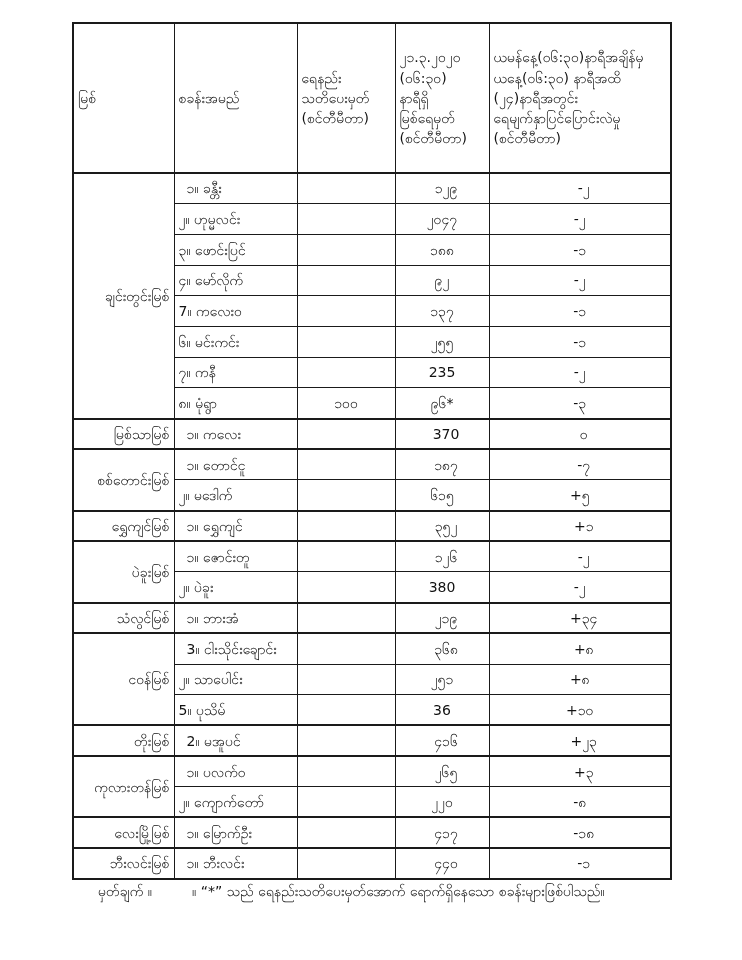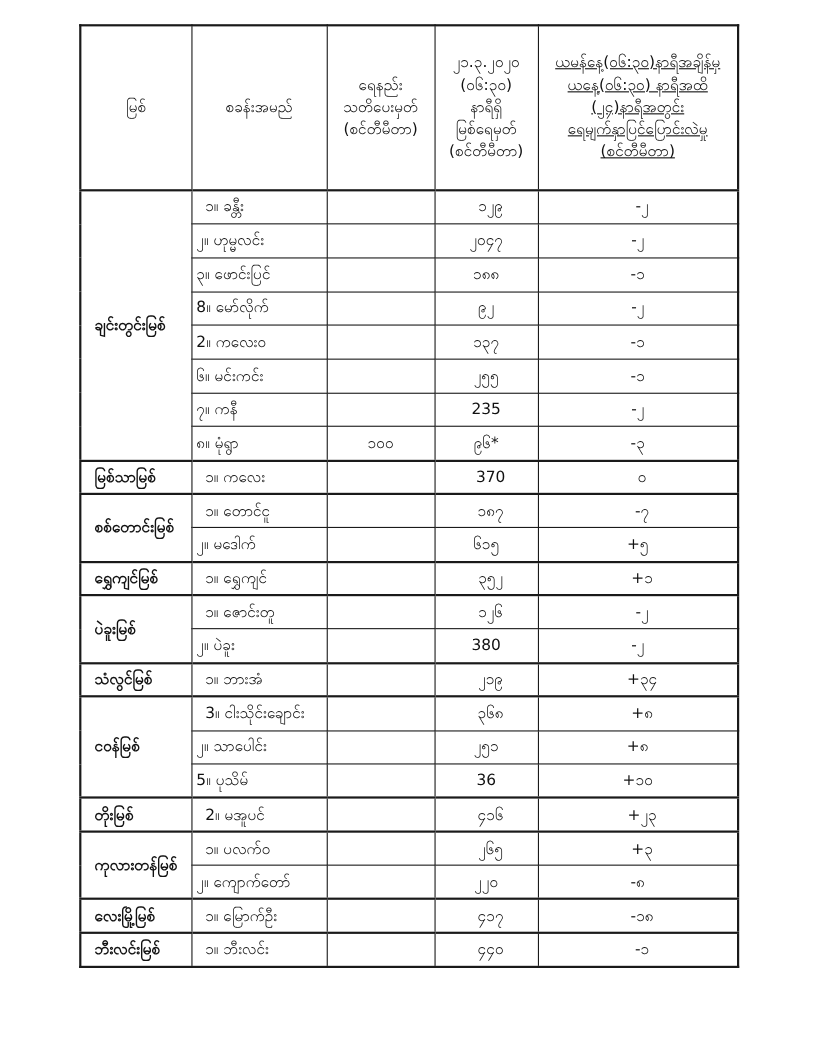--- a/index.html
+++ b/index.html
@@ -31,32 +31,31 @@
     border: 1px solid #1a1a1a;
     padding: 1px 4px;
     font-size: 14px;
     line-height: 1.45;
     vertical-align: middle;
     overflow: hidden;
   }
   table.wl thead th {
     height: 146px;
     font-weight: normal;
-    text-align: center;
+    text-align: left;
     white-space: pre-line;
     border-bottom: 2px solid #1a1a1a;
   }
-  th.h-change { font-size: 13px; text-decoration: underline; }
+  th.h-change { font-size: 13px; }
   tbody tr { height: 30.7px; }
   tr.group-start td { border-top: 2px solid #1a1a1a; padding-left: 12px; }
   td.river-cell {
-    text-align: left;
+    text-align: right;
     padding-left: 5px;
     font-size: 14px;
-    font-weight: bold;
   }
   td.name-cell {
     text-align: left;
     padding-left: 8px;
   }
   td.num-cell { text-align: center; }
   .footnote {
     position: absolute;
     left: 98px;
     top: 882px;
@@ -114,27 +113,27 @@
           <td class="num-cell">၂၀၄၇</td>
           <td class="num-cell">-၂</td>
         </tr>
         <tr>
           <td class="name-cell">၃။ ဖောင်းပြင်</td>
           <td class="num-cell"></td>
           <td class="num-cell">၁၈၈</td>
           <td class="num-cell">-၁</td>
         </tr>
         <tr>
-          <td class="name-cell">8။ မော်လိုက်</td>
+          <td class="name-cell">၄။ မော်လိုက်</td>
           <td class="num-cell"></td>
           <td class="num-cell">၉၂</td>
           <td class="num-cell">-၂</td>
         </tr>
         <tr>
-          <td class="name-cell">2။ ကလေးဝ</td>
+          <td class="name-cell">7။ ကလေးဝ</td>
           <td class="num-cell"></td>
           <td class="num-cell">၁၃၇</td>
           <td class="num-cell">-၁</td>
         </tr>
         <tr>
           <td class="name-cell">၆။ မင်းကင်း</td>
           <td class="num-cell"></td>
           <td class="num-cell">၂၅၅</td>
           <td class="num-cell">-၁</td>
         </tr>
@@ -246,14 +245,18 @@
         <tr class="group-start">
           <td class="river-cell" rowspan="1">ဘီးလင်းမြစ်</td>
           <td class="name-cell">၁။ ဘီးလင်း</td>
           <td class="num-cell"></td>
           <td class="num-cell">၄၄၀</td>
           <td class="num-cell">-၁</td>
         </tr>
       </tbody>
   </table>
 
+  <div class="footnote">
+    <span class="note-label">မှတ်ချက် ။</span>
+    <span class="note-text">။ “*” သည် ရေနည်းသတိပေးမှတ်အောက် ရောက်ရှိနေသော စခန်းများဖြစ်ပါသည်။</span>
+  </div>
 
 </div>
 
 </body></html>

